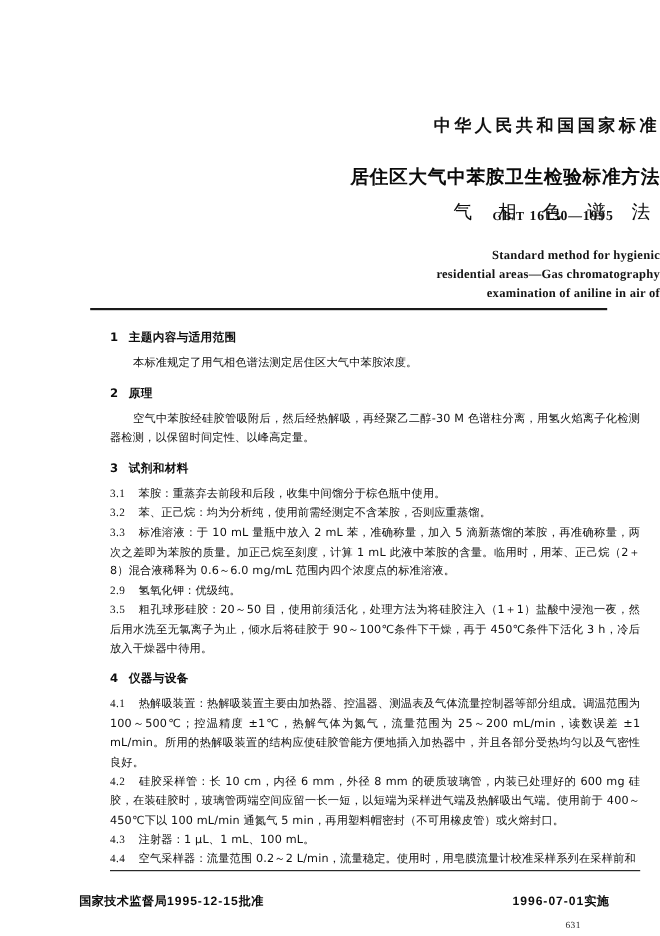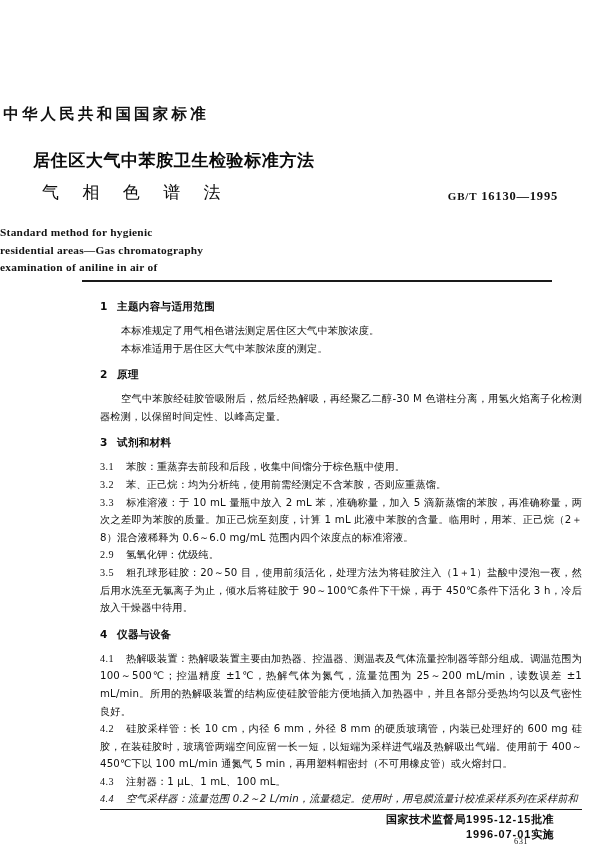--- a/index.html
+++ b/index.html
@@ -22,21 +22,21 @@
     width: 600px;
     height: 851px;
   }
 
   
   .header {
     position: absolute;
     left: 0;
     top: 104px;
     width: 600px;
-    text-align: left;
+    text-align: right;
   }
   .national-standard-line {
     font-family: "DejaVu Sans", "Liberation Sans", sans-serif;
     font-weight: bold;
     font-size: 15.5px;
     letter-spacing: 3.2px;
     text-indent: 3.2px;
     color: #111;
   }
   .title-block {
@@ -147,38 +147,36 @@
     font-weight: normal;
     display: inline-block;
     min-width: 26px;
     letter-spacing: 0.4px;
   }
 
   .underline-last {
     border-bottom: 1.3px solid #111;
     padding-bottom: 1px;
     display: block;
-    font-style: italic;
   }
 
   
   .footer {
     position: absolute;
     left: 72px;
     top: 812px;
     width: 482px;
     display: flex;
     justify-content: space-between;
     align-items: flex-end;
     font-family: "DejaVu Sans", "Liberation Sans", sans-serif;
     font-weight: bold;
     font-size: 11px;
     letter-spacing: 0.4px;
     color: #0d0d0d;
-    flex-direction: column;
   }
   .footer .date-num {
     font-family: "Liberation Sans", "DejaVu Sans", sans-serif;
     letter-spacing: 0.9px;
   }
   .page-number {
     position: absolute;
     right: 72px;
     top: 836px;
     font-family: "Liberation Serif", "DejaVu Serif", serif;
@@ -212,21 +210,20 @@
   </div>
 
   <div class="head-rule"></div>
 
   <div class="body">
 
     <div class="clause-head">
       <span class="num">1</span><span>主题内容与适用范围</span>
     </div>
     <p class="para indent">本标准规定了用气相色谱法测定居住区大气中苯胺浓度。</p>
-    <p class="para indent">本标准适用于居住区大气中苯胺浓度的测定。</p>
 
     <div class="spacer-md"></div>
 
     <div class="clause-head">
       <span class="num">2</span><span>原理</span>
     </div>
     <p class="para indent">空气中苯胺经硅胶管吸附后，然后经热解吸，再经聚乙二醇-30 M 色谱柱分离，用氢火焰离子化检测器检测，以保留时间定性、以峰高定量。</p>
 
     <div class="spacer-md"></div>
 

